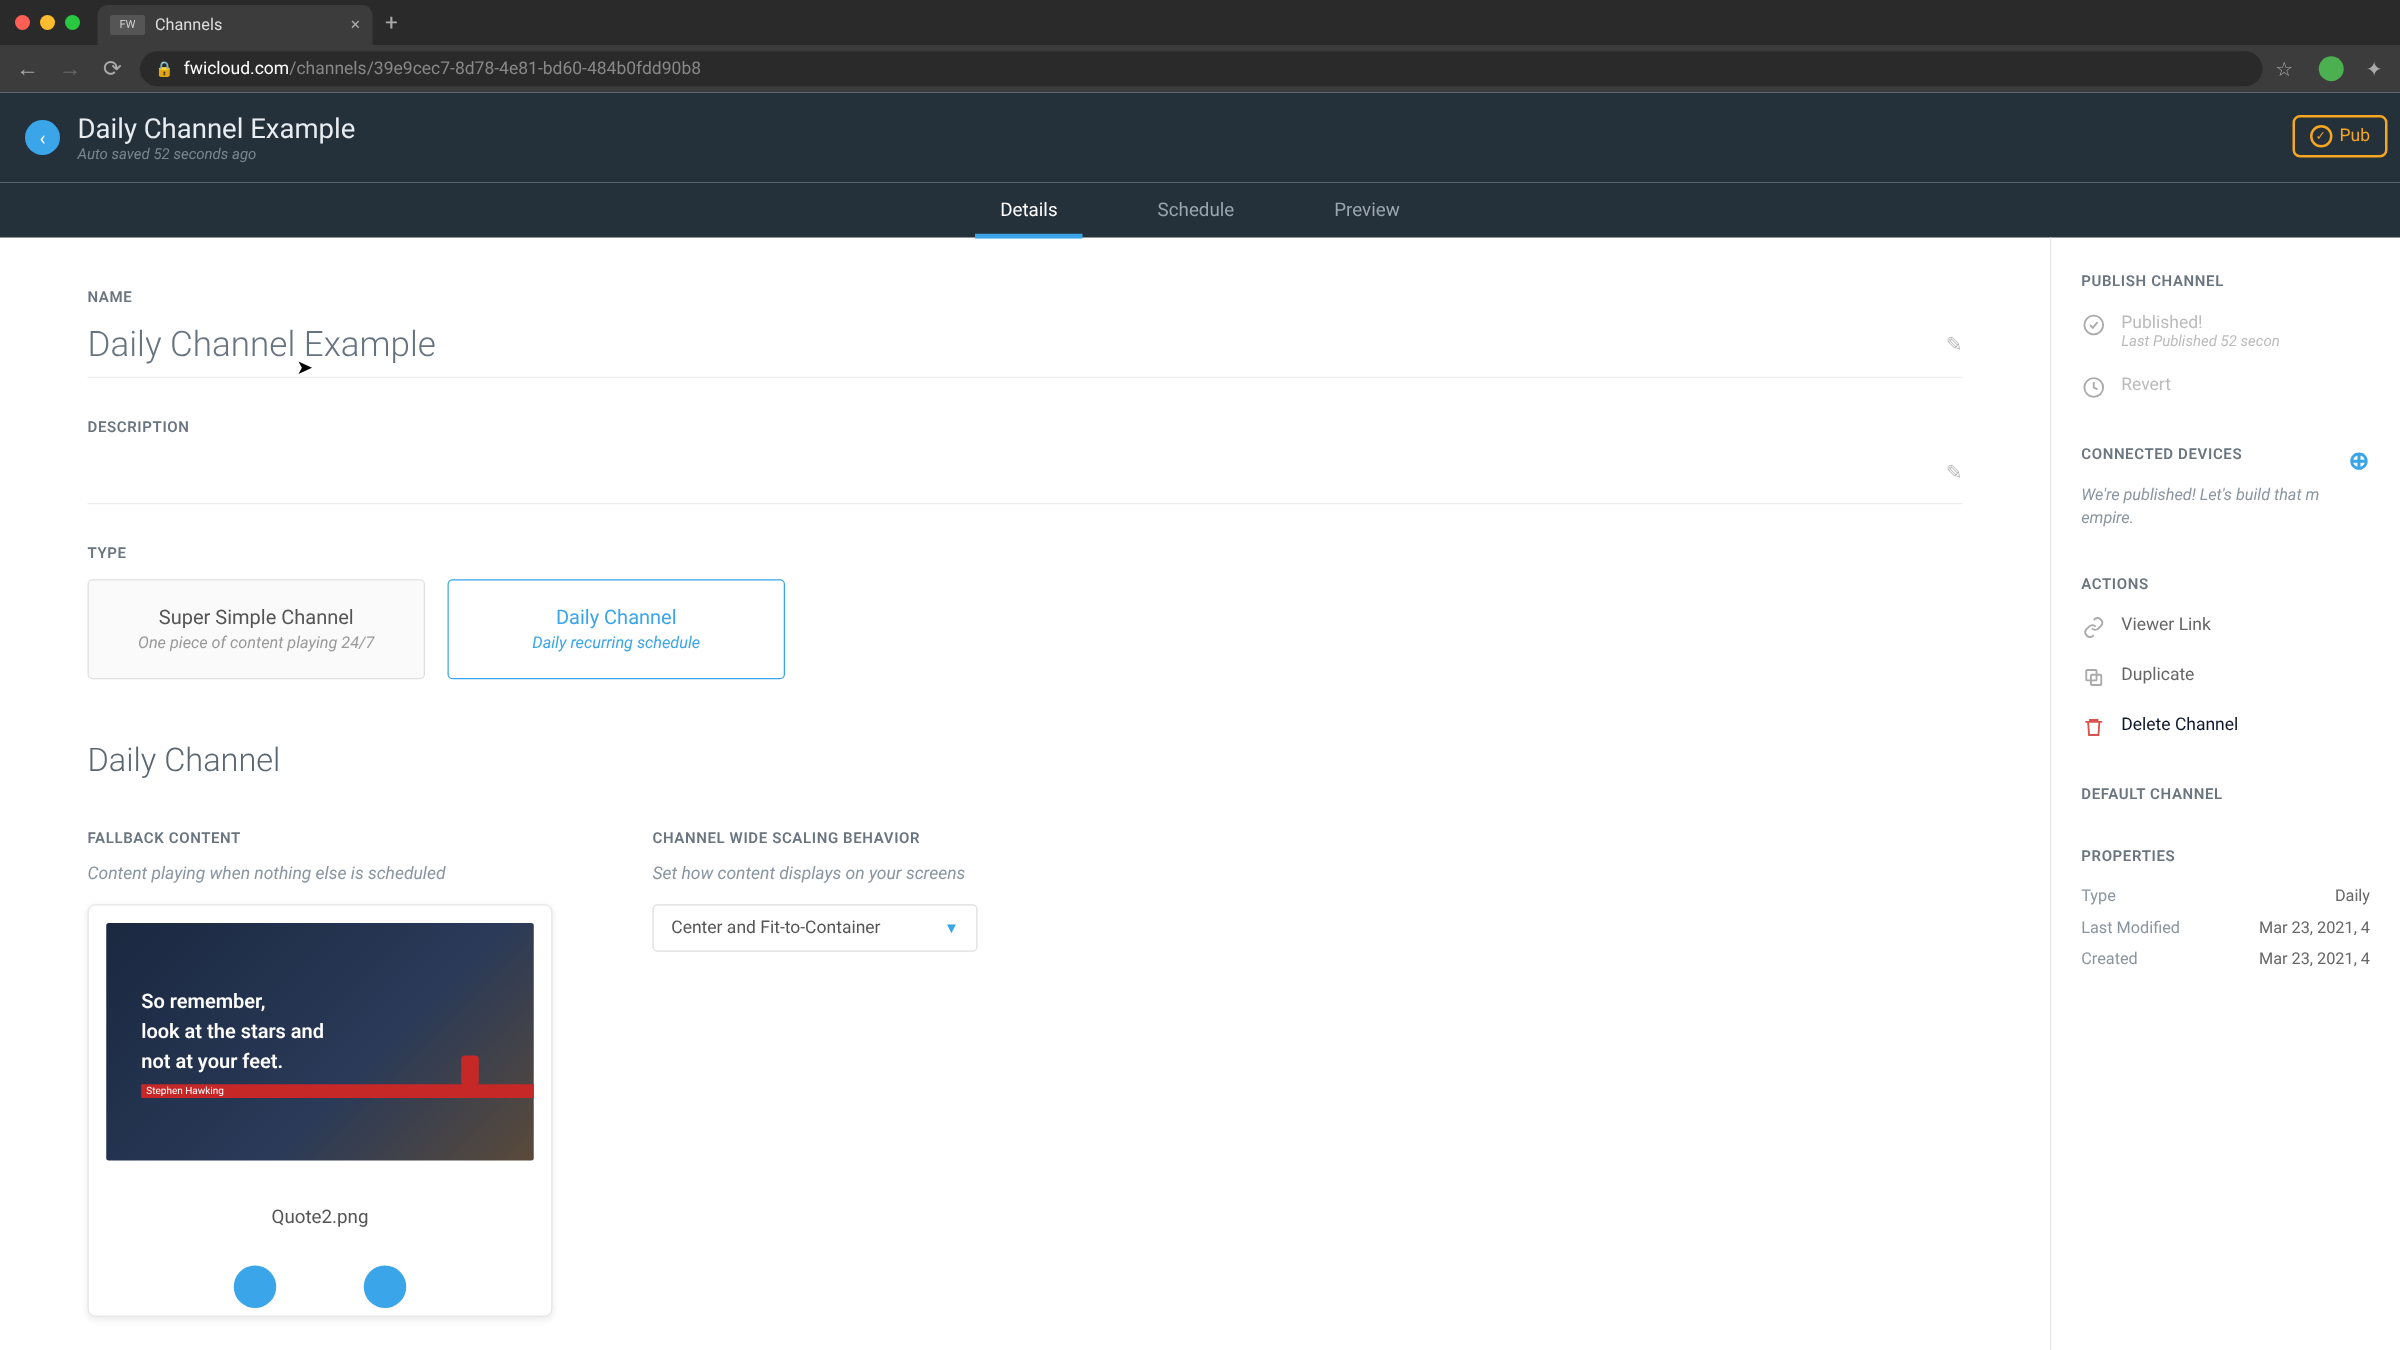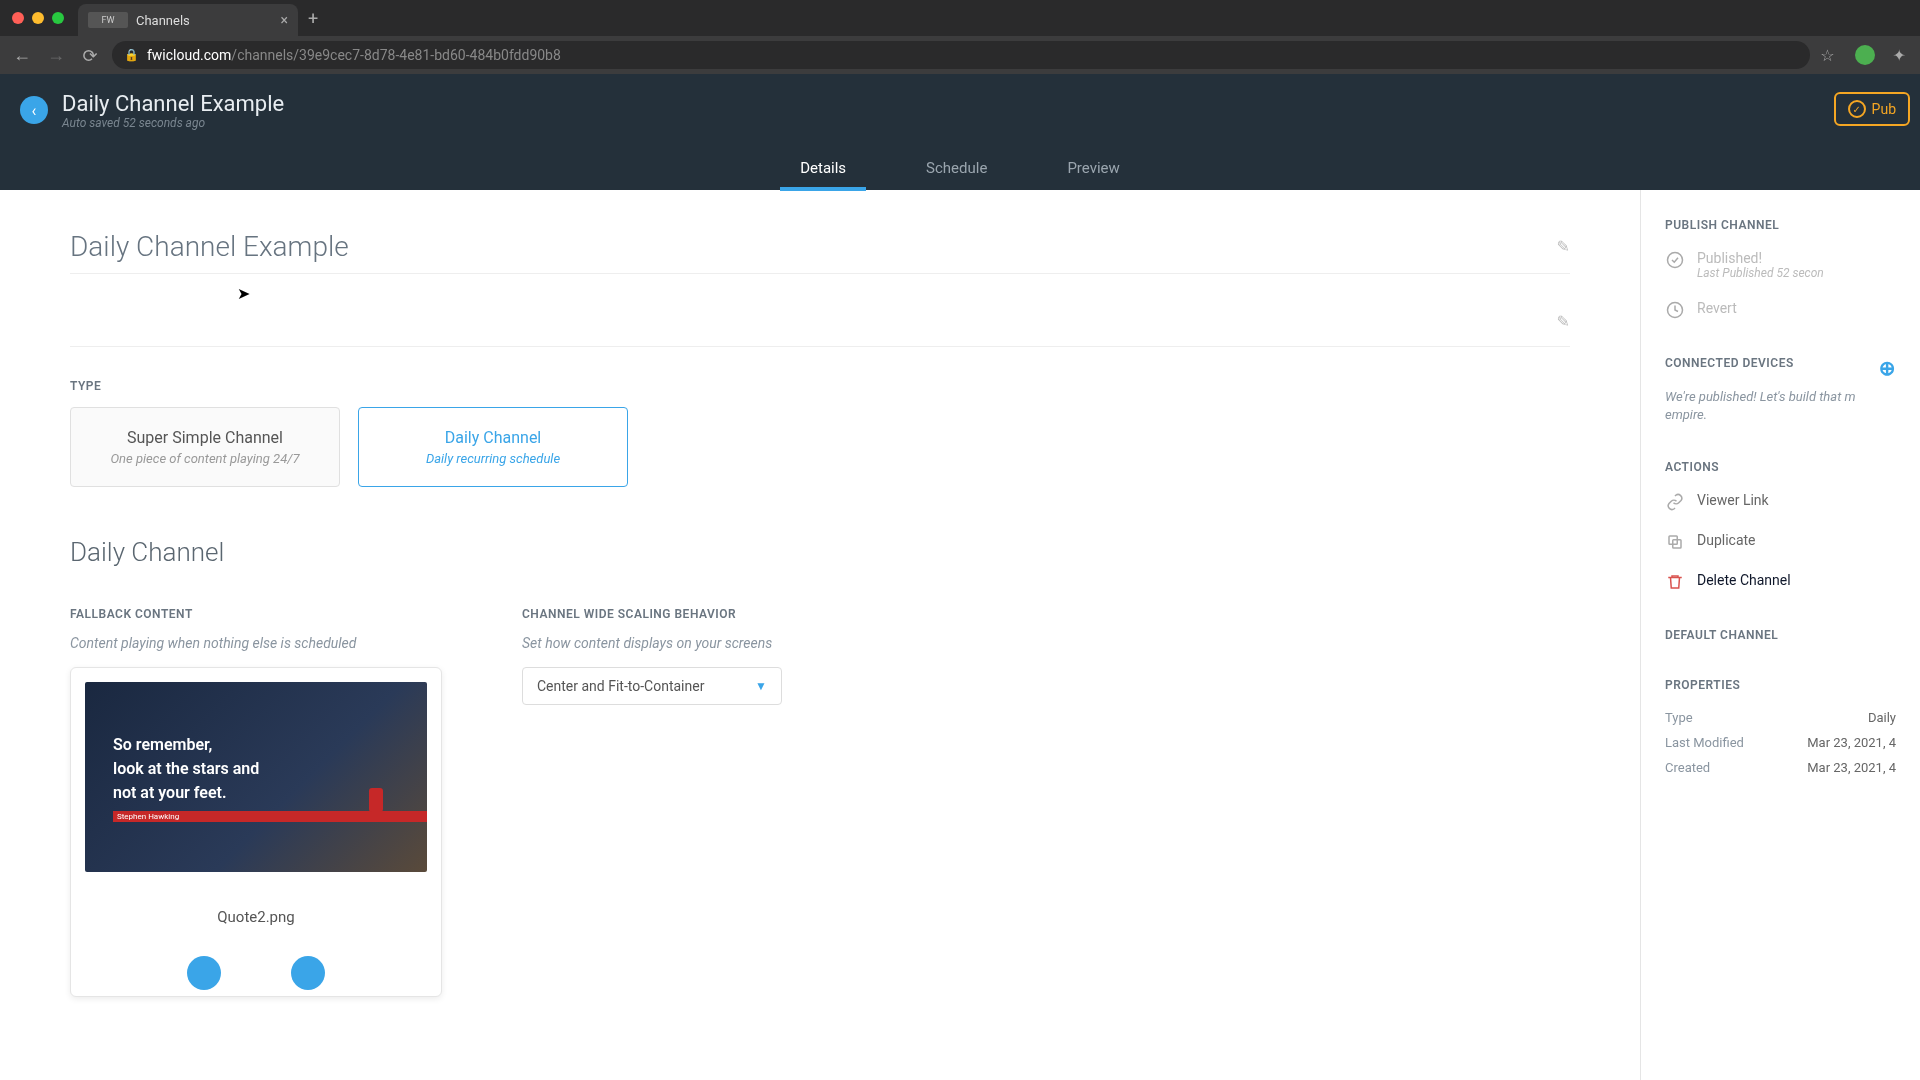--- a/index.html
+++ b/index.html
@@ -6,21 +6,21 @@
 body { font-family: -apple-system, BlinkMacSystemFont, "Segoe UI", Roboto, Helvetica, Arial, sans-serif; background: #fff; overflow: hidden; }
 
 
 .browser-chrome { background: #2a2a2b; height: 36px; display: flex; align-items: center; padding: 0 12px; }
 .traffic-lights { display: flex; gap: 8px; margin-right: 14px; }
 .light { width: 12px; height: 12px; border-radius: 50%; }
 .red { background: #ff5f57; }
 .yellow { background: #febc2e; }
 .green { background: #28c840; }
 .tab { background: #3c3c3d; border-radius: 8px 8px 0 0; height: 32px; display: flex; align-items: center; padding: 0 10px; gap: 8px; min-width: 220px; margin-top: 4px; }
-.tab-favicon { width: 40px; height: 16px; background: #555; border-radius: 2px; font-size: 9px; color: #ccc; display:flex; align-items:center; justify-content:center; }
+.tab-favicon { width: 28px; height: 16px; background: #555; border-radius: 2px; font-size: 9px; color: #ccc; display:flex; align-items:center; justify-content:center; }
 .tab-title { color: #ddd; font-size: 13px; flex: 1; }
 .tab-close { color: #aaa; font-size: 14px; cursor: pointer; }
 .new-tab { color: #aaa; font-size: 18px; margin-left: 10px; cursor: pointer; }
 
 .address-bar { background: #3c3c3d; height: 38px; display: flex; align-items: center; padding: 0 10px; gap: 10px; }
 .nav-btn { color: #aaa; font-size: 18px; width: 24px; text-align: center; cursor: pointer; }
 .nav-btn.disabled { opacity: 0.4; }
 .url-box { flex: 1; background: #2a2a2b; border-radius: 20px; height: 28px; display: flex; align-items: center; padding: 0 12px; color: #bbb; font-size: 14px; gap: 8px; }
 .url-domain { color: #fff; }
 .url-path { color: #888; }
@@ -145,25 +145,27 @@
 
 <div class="tabs-nav">
   <div class="nav-tab active">Details</div>
   <div class="nav-tab">Schedule</div>
   <div class="nav-tab">Preview</div>
 </div>
 
 <div class="main-area">
   <div class="content">
 
+    <div class="section-label">NAME</div>
     <div class="field-row">
       <div class="field-value">Daily Channel Example</div>
       <span class="edit-icon">✎</span>
     </div>
 
+    <div class="section-label">DESCRIPTION</div>
     <div class="field-row">
       <div class="field-value empty"></div>
       <span class="edit-icon">✎</span>
     </div>
 
     <div class="section-label">TYPE</div>
     <div class="type-cards">
       <div class="type-card">
         <div class="type-card-title">Super Simple Channel</div>
         <div class="type-card-sub">One piece of content playing 24/7</div>

